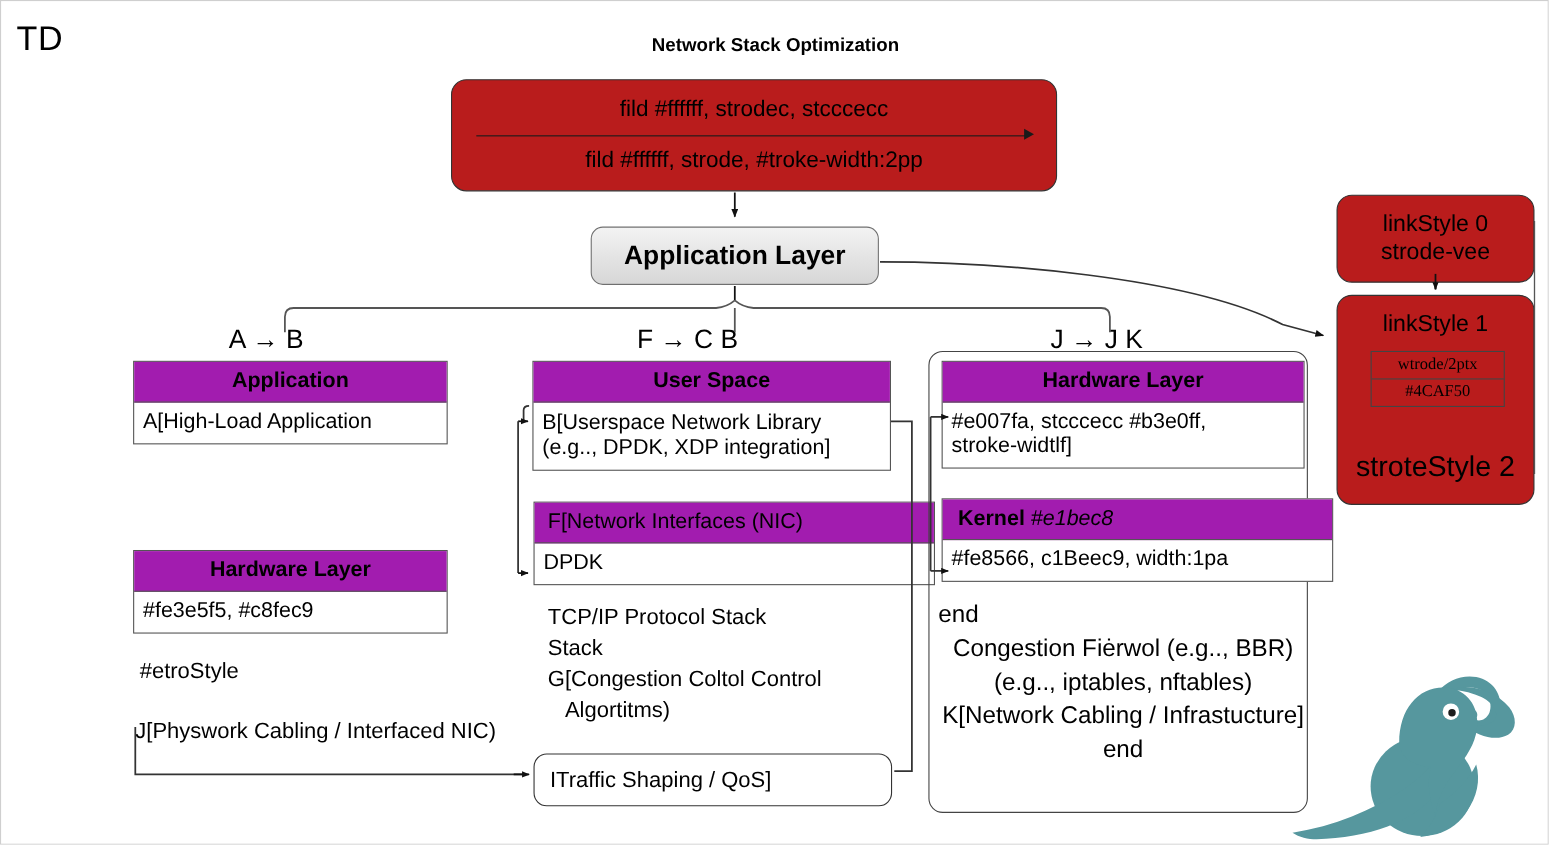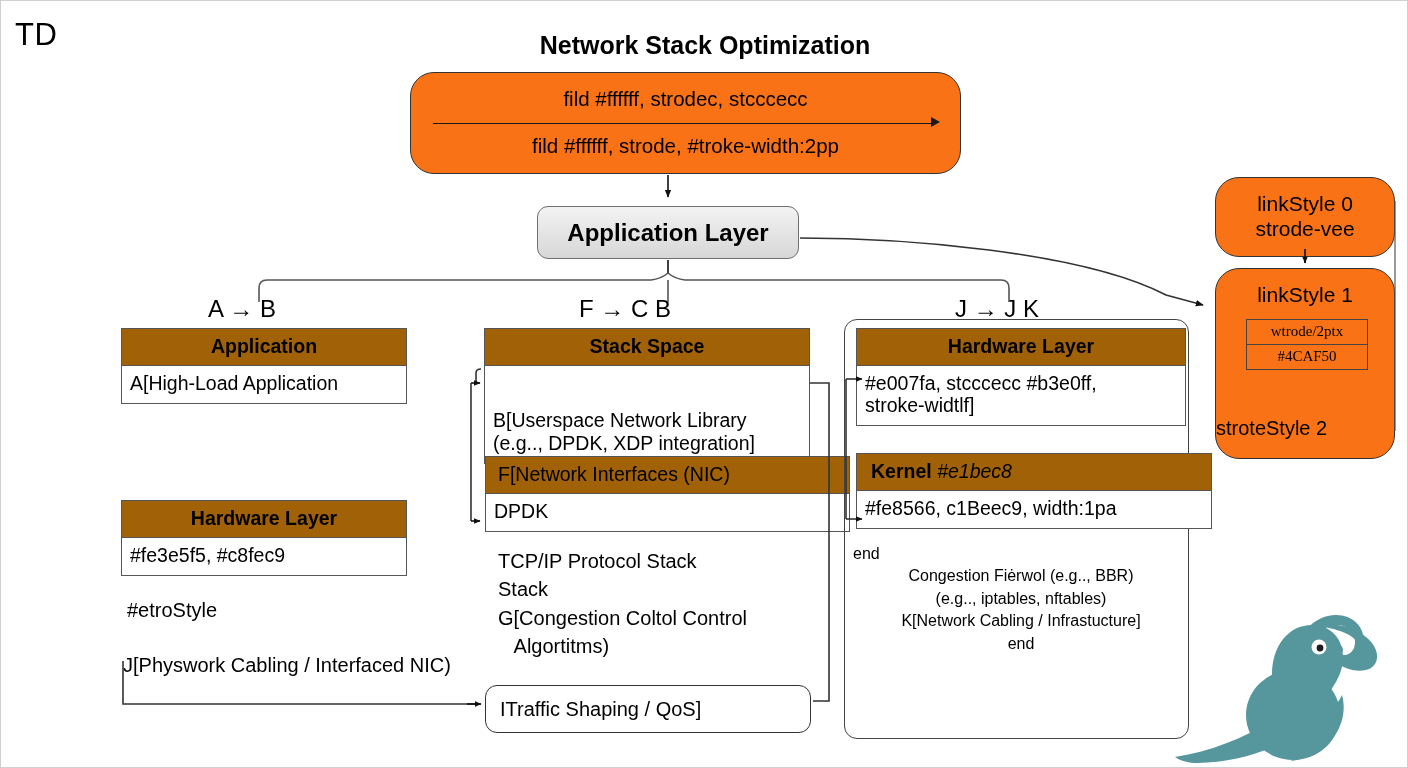--- a/index.html
+++ b/index.html
@@ -6,24 +6,24 @@
   body{width:1408px;height:768px;overflow:hidden;
        font-family:"Liberation Sans","DejaVu Sans",sans-serif;color:#000;}
   #stage{position:relative;width:1408px;height:768px;box-sizing:border-box;
          border:1px solid #cfcfcf;background:#fff;}
 
   .abs{position:absolute;box-sizing:border-box;}
 
   
   .td-label{left:14px;top:16px;font-size:31px;letter-spacing:.5px;}
   .diagram-title{left:0;top:30px;width:1408px;text-align:center;
-                 font-size:25px;font-weight:bold;}
-
-  
-  .rbox{border:1.3px solid #333;border-radius:24px;background:#f97316;}
+                 font-size:17px;font-weight:bold;}
+
+  
+  .rbox{border:1.3px solid #333;border-radius:14px;background:#b91c1c;}
   .style-note-box{left:409px;top:71px;width:551px;height:102px;}
   .style-note-box .ln{position:absolute;left:0;width:100%;text-align:center;
                       font-size:20.5px;}
   .style-note-box .ln1{top:14px;}
   .style-note-box .ln2{top:61px;}
   .style-note-box .hr{position:absolute;left:22px;top:50px;width:500px;height:0;
                       border-top:1.6px solid #1a1a1a;}
   .style-note-box .hrhead{position:absolute;left:520px;top:44px;
                           width:0;height:0;border-left:9px solid #1a1a1a;
                           border-top:5px solid transparent;border-bottom:5px solid transparent;}
@@ -36,64 +36,64 @@
              font-size:24px;font-weight:bold;}
 
   
   .edge-lbl{font-size:24px;white-space:nowrap;}
   .edge-a{left:207px;top:294px;}
   .edge-f{left:578px;top:294px;}
   .edge-j{left:954px;top:294px;}
 
   
   .tbl{border:1.1px solid #555;background:#fff;}
-  .tbl .hd{background:#a16207;border-bottom:1.1px solid #555;
+  .tbl .hd{background:#a21caf;border-bottom:1.1px solid #555;
            text-align:center;font-size:19.5px;font-weight:bold;
            padding:6px 4px 7px;}
   .tbl .bd{padding:7px 8px 8px;font-size:19.5px;line-height:1.12;}
 
   
   .box-application{left:120px;top:327px;width:286px;}
   .box-hw-left{left:120px;top:499px;width:286px;}
   .lbl-etrostyle{left:126px;top:598px;font-size:20px;}
   .lbl-physwork{left:122px;top:653px;font-size:20px;white-space:nowrap;}
 
   
   .box-userspace{left:483px;top:327px;width:326px;}
-  .box-userspace .bd{line-height:1.18;margin-top:36px;}
+  .box-userspace .bd{line-height:1.18;}
   .box-nic{left:484px;top:455px;width:365px;}
   .box-nic .hd{text-align:left;padding-left:12px;font-weight:normal;}
   .mid-free{left:497px;top:546px;width:300px;font-size:20px;line-height:1.42;}
   .box-traffic{left:484px;top:684px;width:326px;height:48px;border:1.2px solid #333;
                border-radius:12px;background:#fff;display:flex;align-items:center;
                padding-left:14px;font-size:20px;}
 
   
   .box-hwlayer{left:855px;top:327px;width:330px;}
   .box-kernel{left:855px;top:452px;width:356px;}
   .box-kernel .hd{text-align:left;padding-left:14px;}
   .box-kernel .hd i{font-weight:normal;font-style:italic;}
-  .right-free{left:852px;top:542px;width:336px;font-size:16px;line-height:1.4;}
+  .right-free{left:852px;top:542px;width:336px;font-size:22px;line-height:1.4;}
   .right-free .c{text-align:center;}
   .right-free .l{text-align:left;}
 
   
   .hw-wrap{left:843px;top:318px;width:345px;height:420px;border:1.2px solid #444;
            border-radius:13px;background:transparent;}
 
   
   .ls0{left:1214px;top:176px;width:180px;height:80px;display:flex;
        align-items:center;justify-content:center;text-align:center;
        font-size:21px;line-height:1.18;}
   .ls1{left:1214px;top:267px;width:180px;height:191px;}
   .ls1 .t{position:absolute;left:0;top:14px;width:100%;text-align:center;font-size:21px;}
   .ls1 .mini{position:absolute;left:30px;top:50px;width:120px;border:1.1px solid #444;}
   .ls1 .mini div{font-size:15px;text-align:center;padding:3px 2px 4px;font-family:Liberation Serif, serif;}
   .ls1 .mini .r1{border-bottom:1.1px solid #444;}
-  .ls1 .b{position:absolute;left:0;bottom:18px;width:100%;text-align:left;font-size:20px;}
+  .ls1 .b{position:absolute;left:0;bottom:18px;width:100%;text-align:center;font-size:26px;}
 
   
   #wires{position:absolute;left:0;top:0;width:1408px;height:768px;
          pointer-events:none;}
 
   
   #mark{position:absolute;right:4px;bottom:2px;width:230px;height:160px;
         pointer-events:none;}
 </style>
 </head>
@@ -125,21 +125,21 @@
 
   <div class="abs tbl box-hw-left">
     <div class="hd">Hardware Layer</div>
     <div class="bd">#fe3e5f5, #c8fec9</div>
   </div>
 
   <div class="abs lbl-etrostyle">#etroStyle</div>
   <div class="abs lbl-physwork">J[Physwork Cabling / Interfaced NIC)</div>
 
   <div class="abs tbl box-userspace">
-    <div class="hd">Stack Space</div>
+    <div class="hd">User Space</div>
     <div class="bd">
       <div>B[Userspace Network Library</div>
       <div>(e.g.., DPDK, XDP integration]</div>
     </div>
   </div>
 
   <div class="abs tbl box-nic">
     <div class="hd">F[Network Interfaces (NIC)</div>
     <div class="bd">DPDK</div>
   </div>

